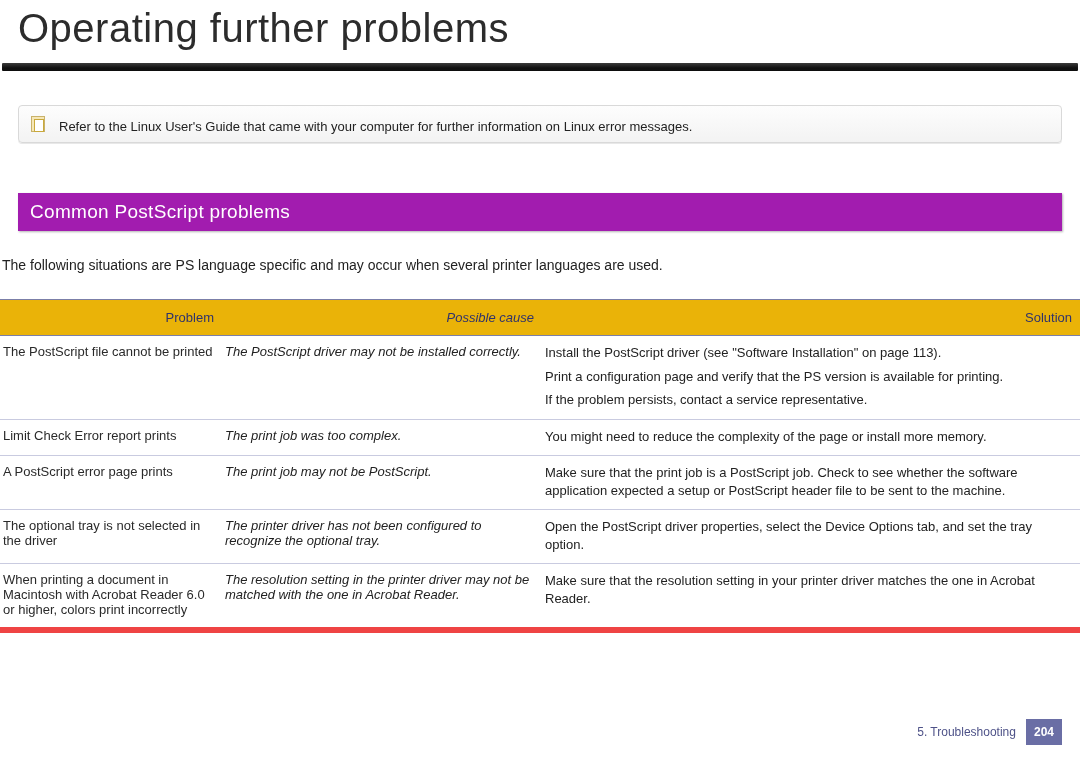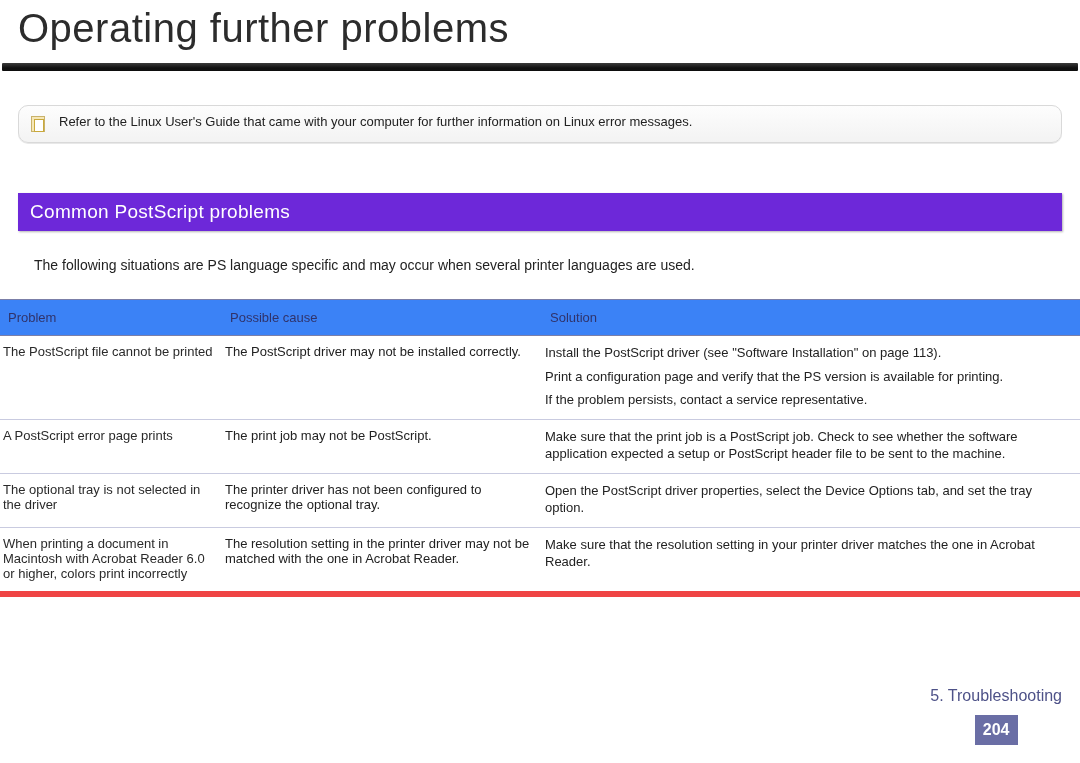--- a/index.html
+++ b/index.html
@@ -24,24 +24,24 @@
     height: 8px;
     background: linear-gradient(to bottom, #3b3b3b 0%, #111 60%, #000 100%);
     border-radius: 1px;
     margin: 0 2px 0 2px;
     box-shadow: inset 0 -2px 2px rgba(255,255,255,0.05);
   }
   .note-box {
     margin: 34px 18px 0 18px;
     background: linear-gradient(to bottom, #fdfdfd, #f3f3f3);
     border: 1px solid #d9d9d9;
-    border-radius: 10px;
+    border-radius: 4px;
     padding: 8px 10px 8px 10px;
     display: flex;
-    align-items: flex-start;
+    align-items: flex-end;
     gap: 12px;
     font-size: 13px;
     box-shadow: 0 1px 0 #e8e8e8;
   }
   .note-icon {
     width: 18px; height: 20px;
     position: relative;
     flex: 0 0 18px;
   }
   .note-icon::before {
@@ -54,69 +54,68 @@
   .note-icon::after {
     content: "";
     position: absolute;
     left: 5px; top: 5px;
     width: 8px; height: 11px;
     background: #fff;
     border: 1px solid #c9a93c;
   }
   .section-header {
     margin: 50px 18px 0 18px;
-    background: #6d28d9;
+    background: #a21caf;
     color: #fff;
     font-size: 19px;
     padding: 8px 12px;
     letter-spacing: 0.3px;
     box-shadow: 1px 1px 2px rgba(0,0,0,0.3);
   }
   .section-intro {
-    margin: 26px 18px 0 34px;
+    margin: 26px 18px 0 2px;
     font-size: 14px;
   }
   table.ps {
     margin: 26px 0 0 0;
     width: 100%;
     border-collapse: collapse;
     font-size: 13px;
   }
   table.ps th {
-    background: #3b82f6;
+    background: #eab308;
     color: #30336b;
     font-weight: 400;
     padding: 10px 8px;
     border-top: 1px solid #7b7fa8;
     border-bottom: 1px solid #7b7fa8;
-    text-align: left;
+    text-align: right;
   }
   table.ps td {
     vertical-align: top;
     padding: 8px 8px 10px 3px;
     border-bottom: 1px solid #c9cbe0;
   }
   table.ps tbody tr:last-child td {
     border-bottom: 6px solid #ef4444;
   }
   .col-prob { width: 222px; color: #2a2a2a; }
-  .col-cause { width: 320px; }
+  .col-cause { width: 320px; font-style: italic; }
   .col-sol { }
   .sol-list { list-style: none; padding: 0; }
   .sol-list li { margin-bottom: 6px; line-height: 1.35; }
   .sol-list li:last-child { margin-bottom: 0; }
   .footer {
     position: absolute;
     bottom: 18px;
     right: 18px;
     display: flex;
     align-items: center;
     gap: 10px;
-    font-size: 16px;
-    flex-direction: column;
+    font-size: 12px;
   }
   .footer-chapter { color: #4e5288; }
   .footer-page {
     background: #6a6ea5;
     color: #fff;
     padding: 6px 8px;
     font-weight: 700;
   }
 </style>
 </head>
@@ -150,20 +149,29 @@
         <td class="col-cause">The PostScript driver may not be installed correctly.</td>
         <td class="col-sol">
           <ul class="sol-list">
             <li>Install the PostScript driver (see "Software Installation" on page 113).</li>
             <li>Print a configuration page and verify that the PS version is available for printing.</li>
             <li>If the problem persists, contact a service representative.</li>
           </ul>
         </td>
       </tr>
       <tr>
+        <td class="col-prob">Limit Check Error report prints</td>
+        <td class="col-cause">The print job was too complex.</td>
+        <td class="col-sol">
+          <ul class="sol-list">
+            <li>You might need to reduce the complexity of the page or install more memory.</li>
+          </ul>
+        </td>
+      </tr>
+      <tr>
         <td class="col-prob">A PostScript error page prints</td>
         <td class="col-cause">The print job may not be PostScript.</td>
         <td class="col-sol">
           <ul class="sol-list">
             <li>Make sure that the print job is a PostScript job. Check to see whether the software application expected a setup or PostScript header file to be sent to the machine.</li>
           </ul>
         </td>
       </tr>
       <tr>
         <td class="col-prob">The optional tray is not selected in the driver</td>

